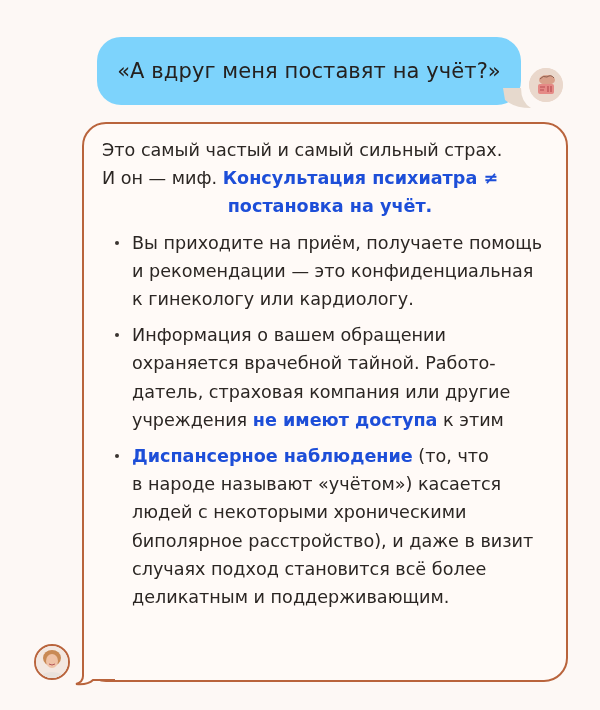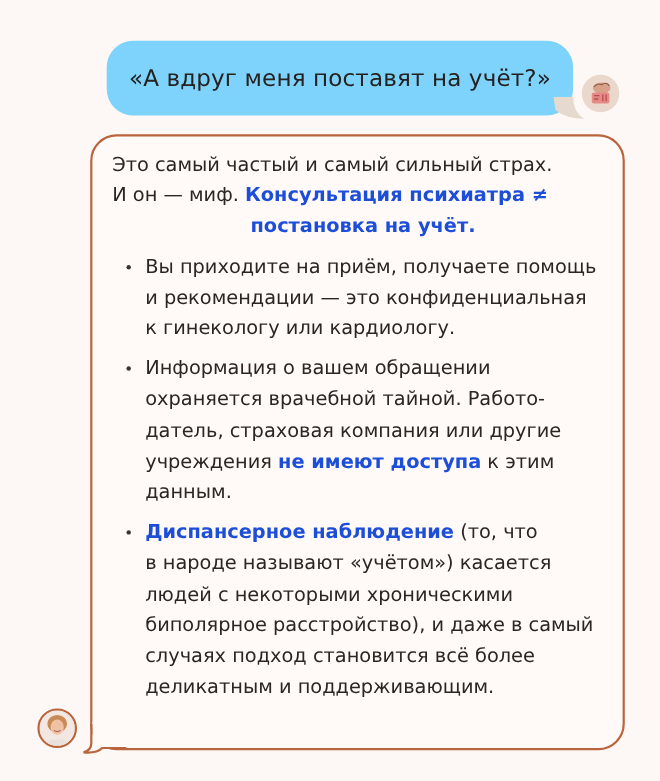--- a/index.html
+++ b/index.html
@@ -126,28 +126,27 @@
         <span class="line">Вы приходите на приём, получаете помощь</span>
         <span class="line">и рекомендации — это конфиденциальная</span>
         <span class="line">к гинекологу или кардиологу.</span>
       </li>
       <li class="bullet">
         <span class="bullet-dot"></span>
         <span class="line">Информация о вашем обращении</span>
         <span class="line">охраняется врачебной тайной. Работо-</span>
         <span class="line">датель, страховая компания или другие</span>
         <span class="line"><span>учреждения </span><span class="accent">не имеют доступа</span><span> к этим</span></span>
-        <span class="line">данным.</span>
       </li>
       <li class="bullet">
         <span class="bullet-dot"></span>
         <span class="line"><span class="accent">Диспансерное наблюдение</span><span> (то, что</span></span>
         <span class="line">в народе называют «учётом») касается</span>
         <span class="line">людей с некоторыми хроническими</span>
-        <span class="line">биполярное расстройство), и даже в самый</span>
+        <span class="line">биполярное расстройство), и даже в визит</span>
         <span class="line">случаях подход становится всё более</span>
         <span class="line">деликатным и поддерживающим.</span>
       </li>
     </ul>
   </div>
 
   <div class="bot-avatar">
     <svg width="32" height="32" viewBox="0 0 32 32">
       <rect width="32" height="32" fill="#f3e8e1"></rect>
       <ellipse cx="16" cy="12" rx="9" ry="8" fill="#c98a55"></ellipse>

